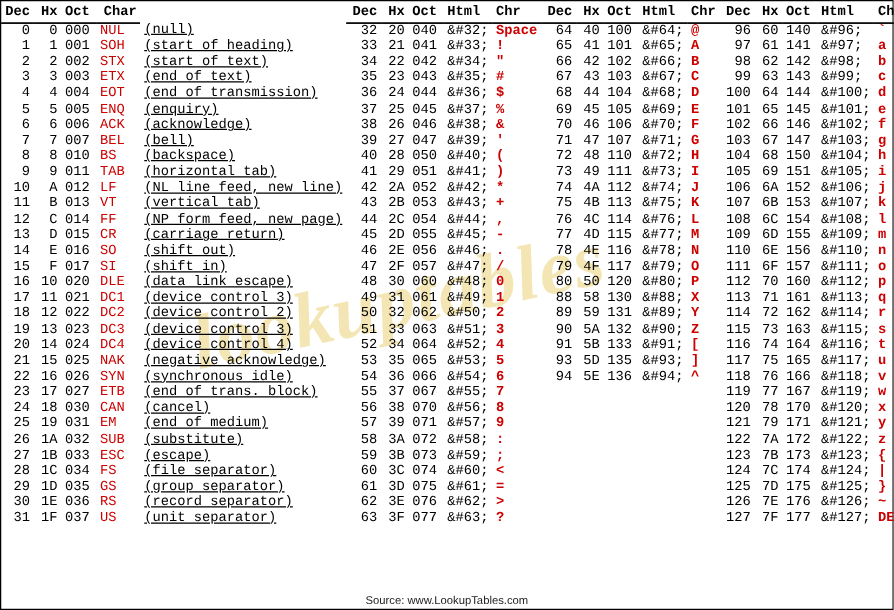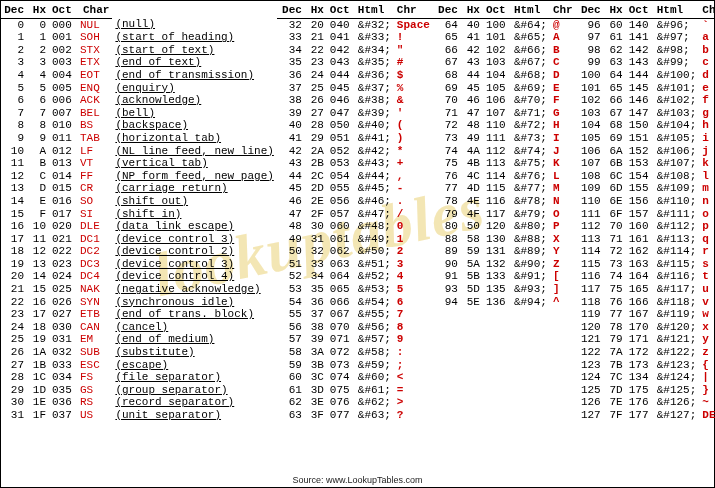--- a/index.html
+++ b/index.html
@@ -964,21 +964,21 @@
           <tr>
               <td class="num dec pad-left">123</td>
               <td class="num hx">7B</td>
               <td class="oct">173</td>
               <td class="html-ent">&amp;#123;</td>
               <td class="chr-red">{</td>
             </tr>
           <tr>
               <td class="num dec pad-left">124</td>
               <td class="num hx">7C</td>
-              <td class="oct">134</td>
+              <td class="oct">174</td>
               <td class="html-ent">&amp;#124;</td>
               <td class="chr-red">|</td>
             </tr>
           <tr>
               <td class="num dec pad-left">125</td>
               <td class="num hx">7D</td>
               <td class="oct">175</td>
               <td class="html-ent">&amp;#125;</td>
               <td class="chr-red">}</td>
             </tr>

